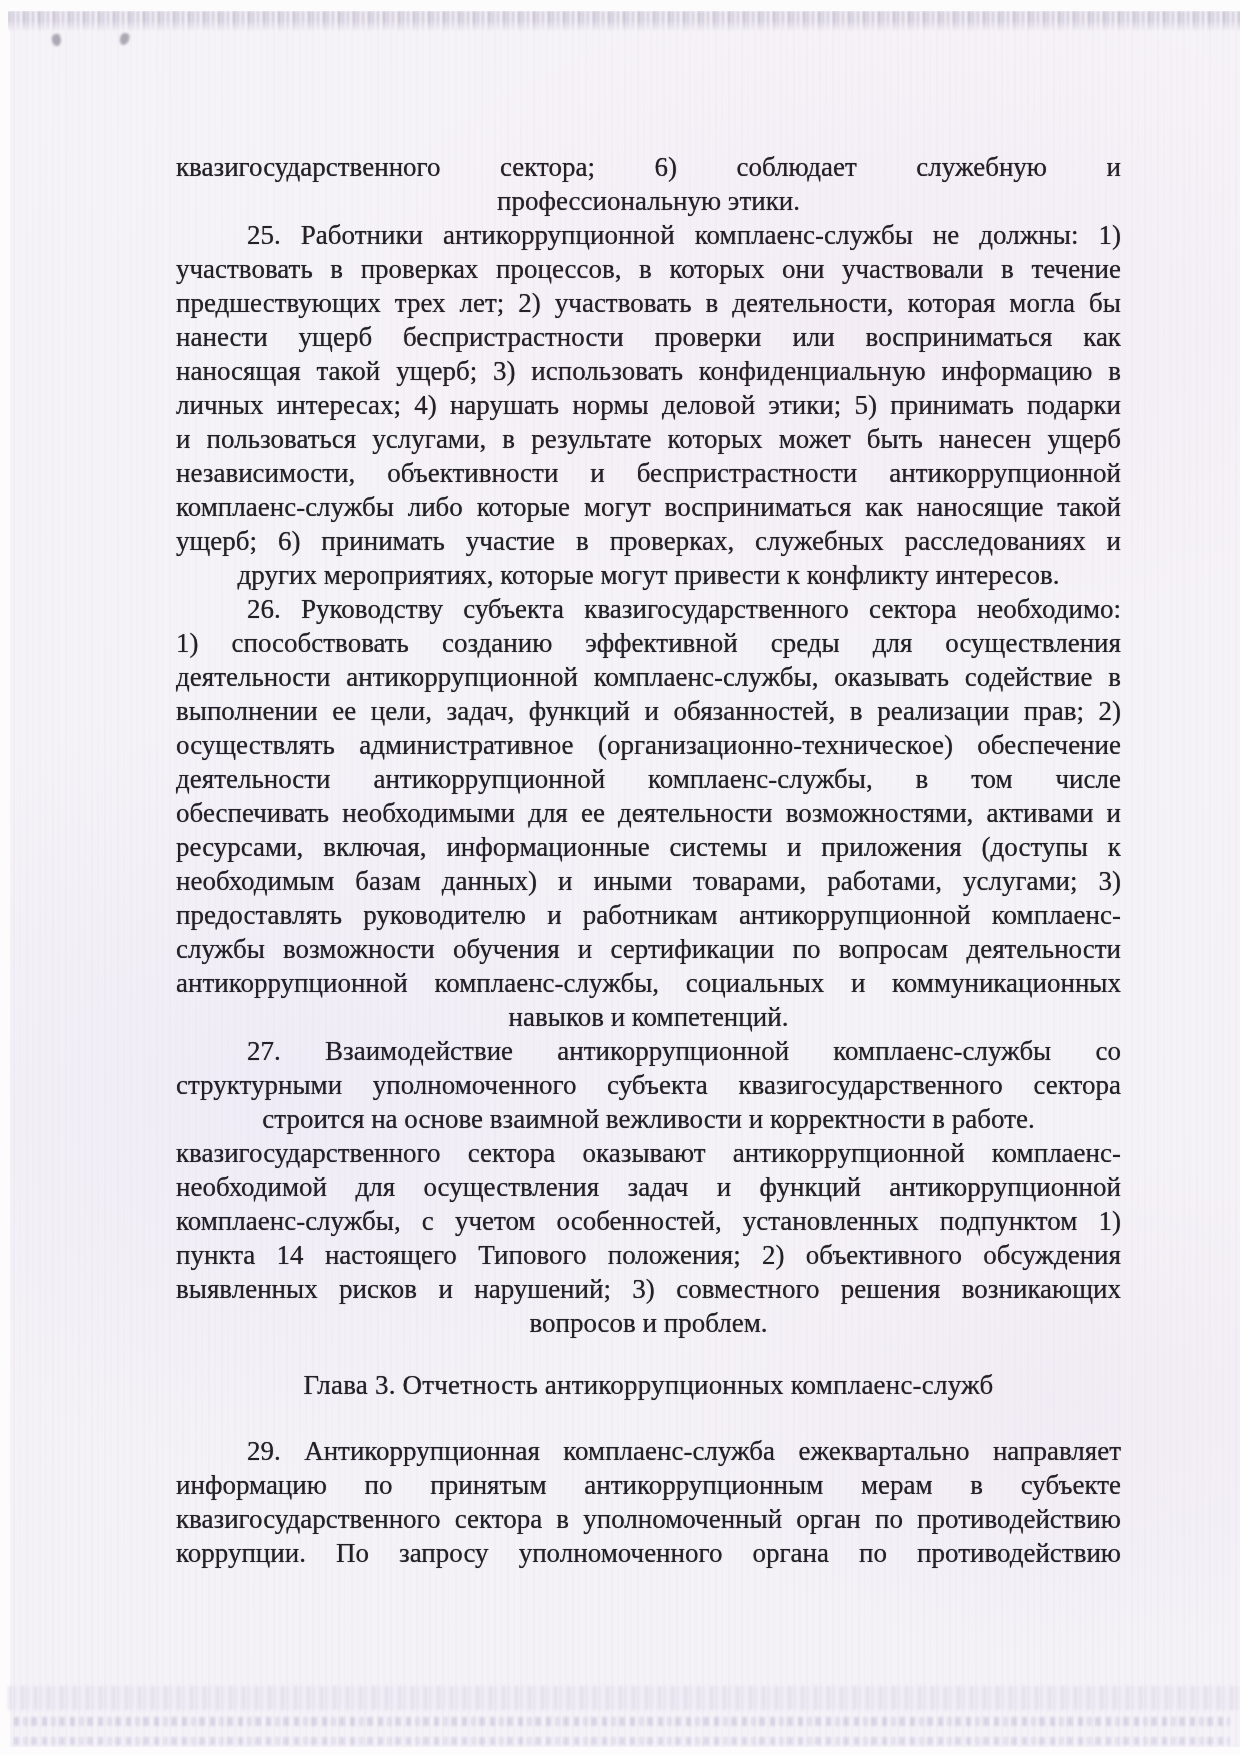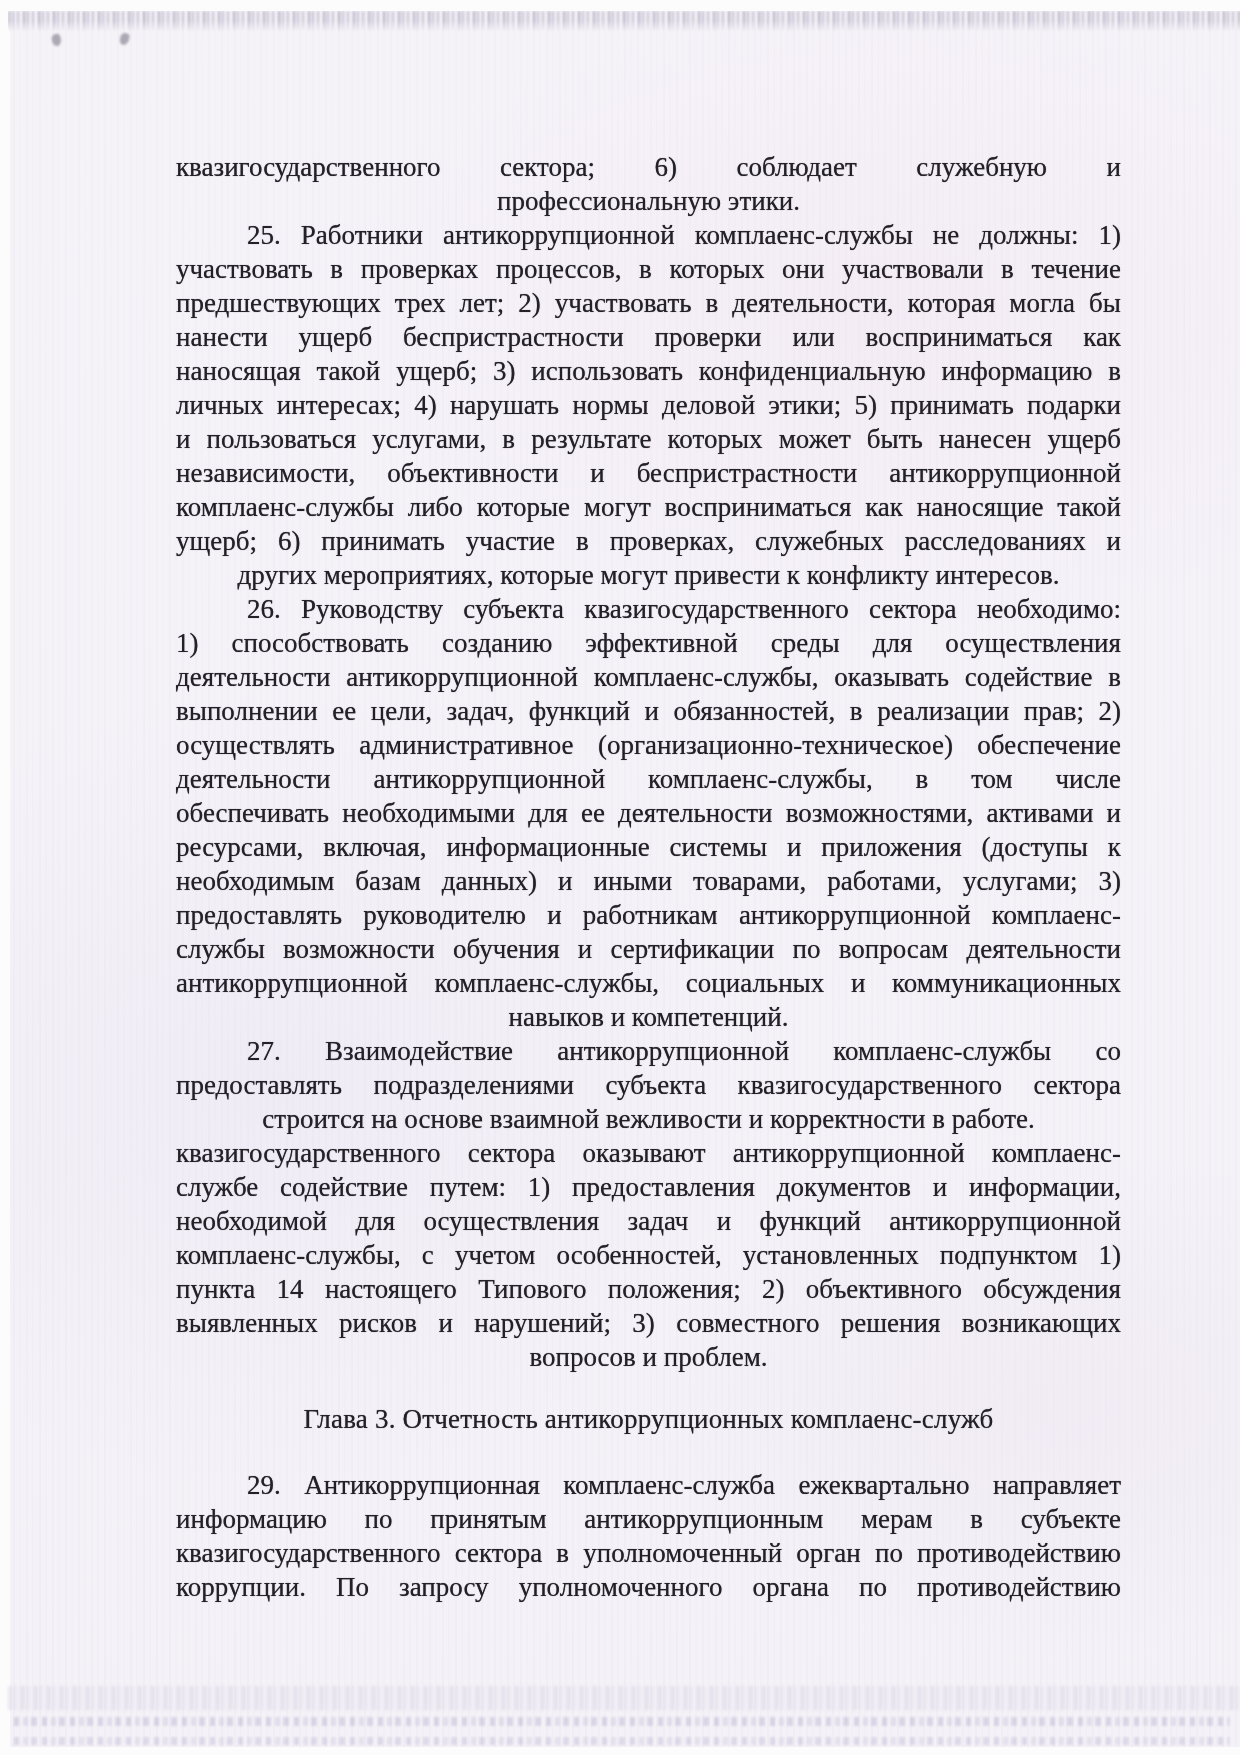--- a/index.html
+++ b/index.html
@@ -116,26 +116,25 @@
         <div class="line j">обеспечивать необходимыми для ее деятельности возможностями, активами и</div>
         <div class="line j">ресурсами, включая, информационные системы и приложения (доступы к</div>
         <div class="line j">необходимым базам данных) и иными товарами, работами, услугами; 3)</div>
         <div class="line j">предоставлять руководителю и работникам антикоррупционной комплаенс-</div>
         <div class="line j">службы возможности обучения и сертификации по вопросам деятельности</div>
         <div class="line j">антикоррупционной комплаенс-службы, социальных и коммуникационных</div>
         <div class="line p">навыков и компетенций.</div>
       </div>
       <div class="para">
         <div class="line j ind">27. Взаимодействие антикоррупционной комплаенс-службы со</div>
-        <div class="line j">предоставлять подразделениями субъекта квазигосударственного сектора</div>
+        <div class="line j">структурными уполномоченного субъекта квазигосударственного сектора</div>
         <div class="line p">строится на основе взаимной вежливости и корректности в работе.</div>
       </div>
       <div class="para">
         <div class="line j">квазигосударственного сектора оказывают антикоррупционной комплаенс-</div>
-        <div class="line j">службе содействие путем: 1) предоставления документов и информации,</div>
         <div class="line j">необходимой для осуществления задач и функций антикоррупционной</div>
         <div class="line j">комплаенс-службы, с учетом особенностей, установленных подпунктом 1)</div>
         <div class="line j">пункта 14 настоящего Типового положения; 2) объективного обсуждения</div>
         <div class="line j">выявленных рисков и нарушений; 3) совместного решения возникающих</div>
         <div class="line p">вопросов и проблем.</div>
       </div>
       <div class="heading">Глава 3. Отчетность антикоррупционных комплаенс-служб</div>
       <div class="para">
         <div class="line j ind">29. Антикоррупционная комплаенс-служба ежеквартально направляет</div>
         <div class="line j">информацию по принятым антикоррупционным мерам в субъекте</div>

